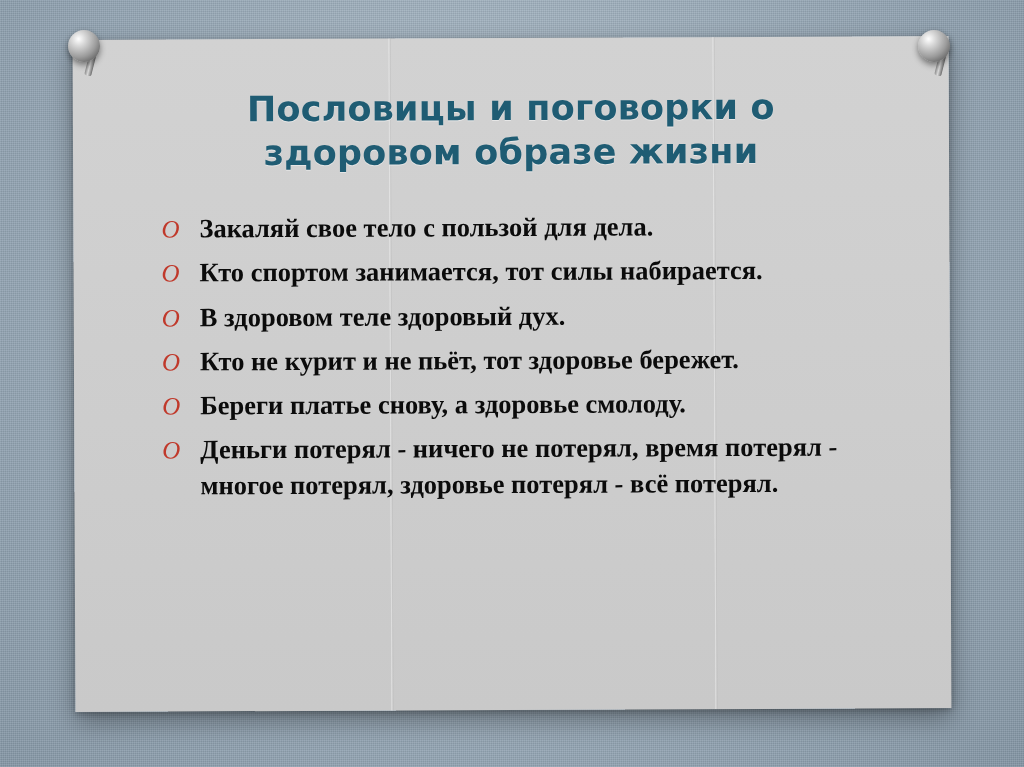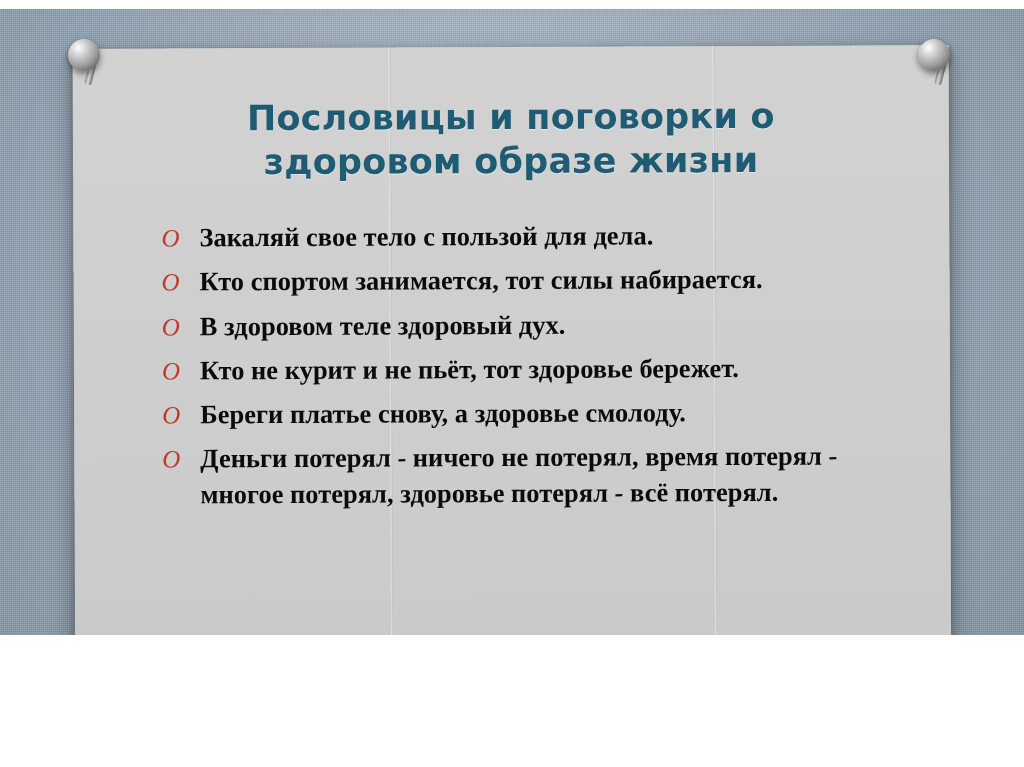--- a/index.html
+++ b/index.html
@@ -9,28 +9,27 @@
   body {
     width: 1024px;
     height: 767px;
     overflow: hidden;
     font-family: "Liberation Serif", serif;
   }
 
   #slide {
     position: relative;
     width: 1024px;
-    height: 626px;
+    height: 767px;
     background-color: #9fb0bd;
     background-image:
       repeating-linear-gradient(0deg, rgba(255,255,255,0.055) 0px, rgba(255,255,255,0.055) 1px, rgba(0,0,0,0.045) 1px, rgba(0,0,0,0.045) 2px),
       repeating-linear-gradient(90deg, rgba(255,255,255,0.05) 0px, rgba(255,255,255,0.05) 1px, rgba(0,0,0,0.04) 1px, rgba(0,0,0,0.04) 2px),
       radial-gradient(circle at 48% 38%, #b6c4cf 0%, #9aabb9 52%, #8496a5 100%);
     overflow: hidden;
-    margin-top: 9px;
   }
 
   
   #sheet {
     position: absolute;
     left: 74px;
     top: 38px;
     width: 876px;
     height: 672px;
     background: linear-gradient(180deg, #d2d2d2 0%, #cfcfcf 35%, #c9c9c9 100%);

